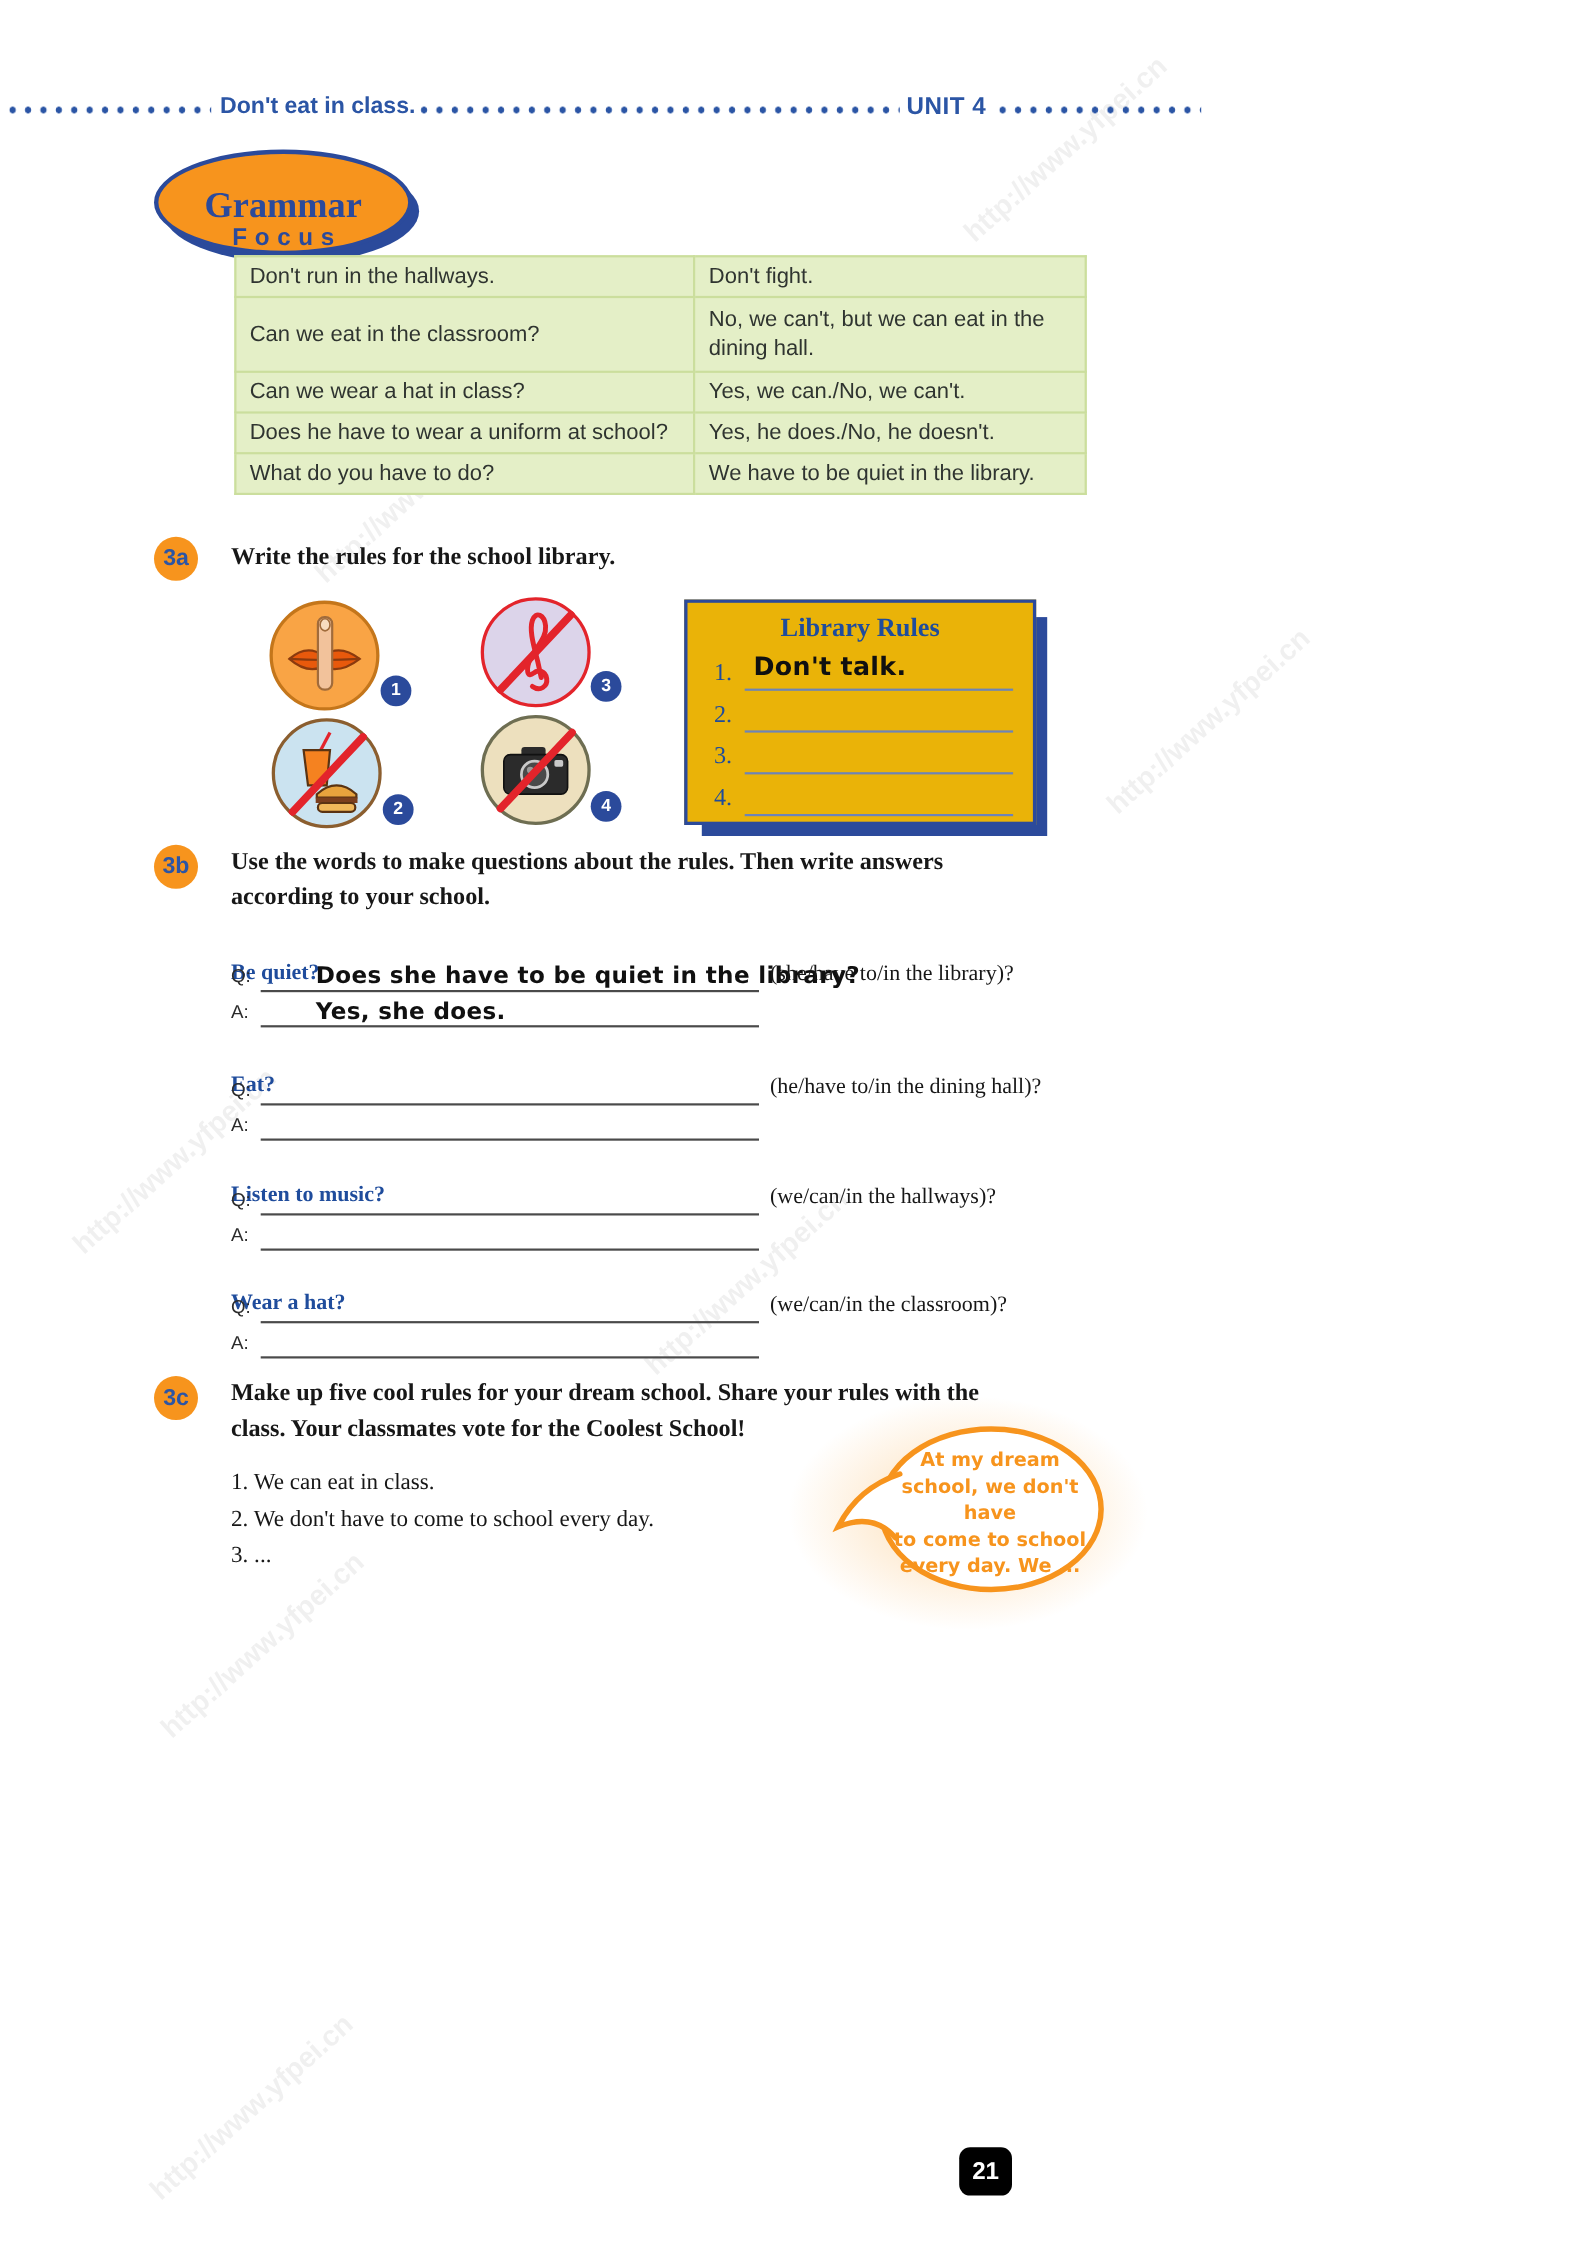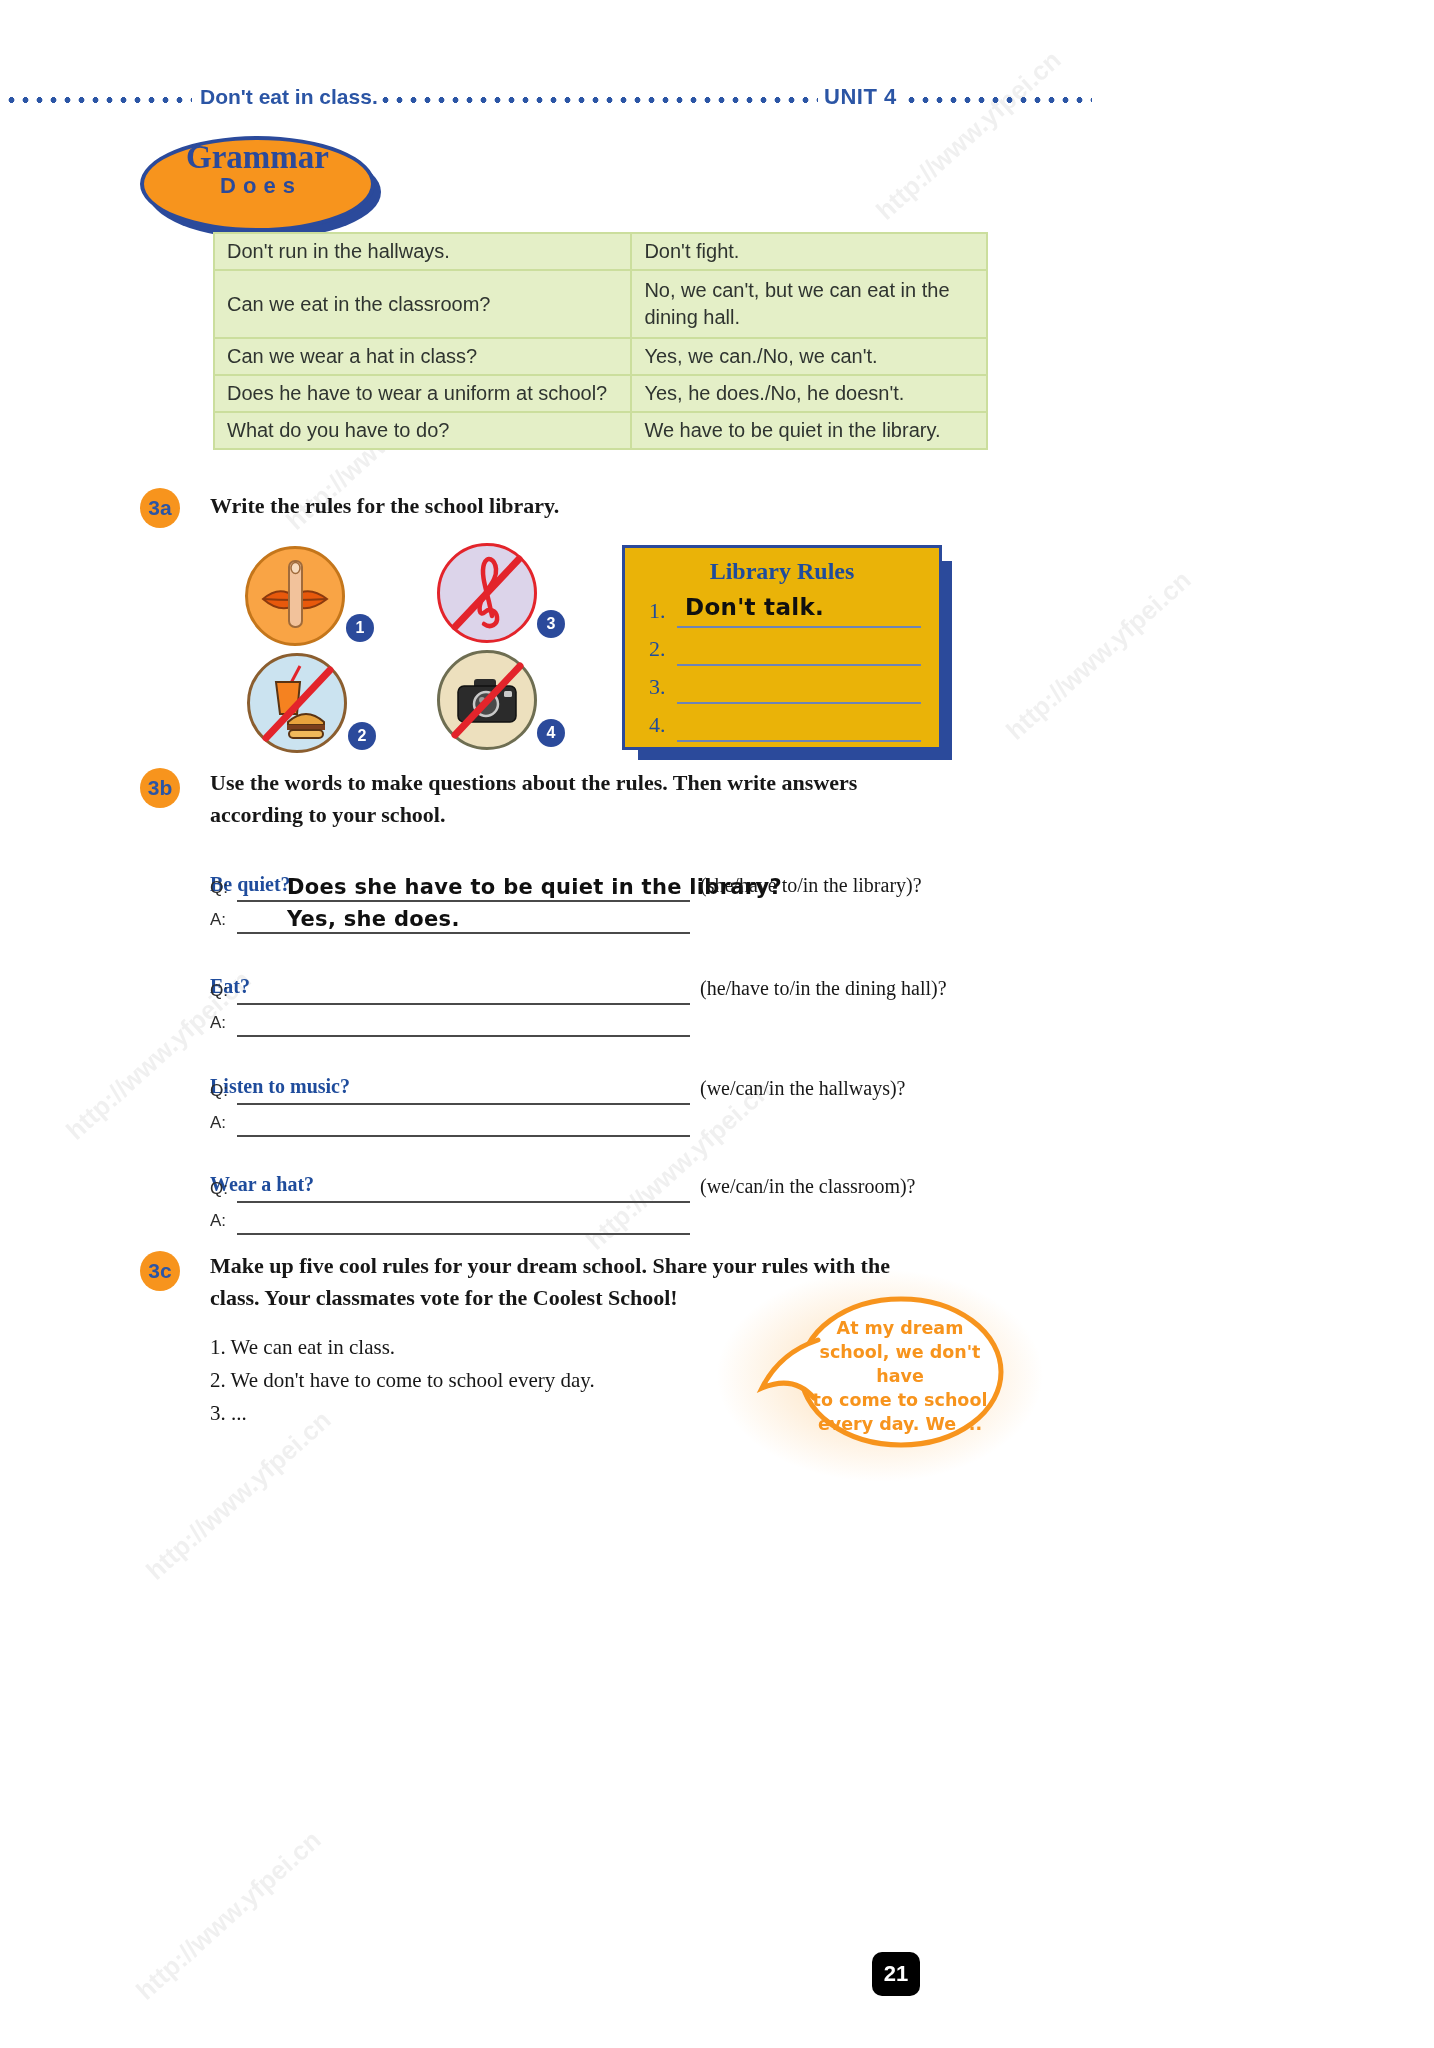--- a/index.html
+++ b/index.html
@@ -14,21 +14,21 @@
     background-image: radial-gradient(circle at 3.5px 4px, #2B55A5 2.7px, rgba(0,0,0,0) 3.2px);
     background-size:14px 8px; background-repeat:repeat-x; }
   .hdr-title { position:absolute; top:85px; left:200px; color:#2B55A5; font-size:21px; font-weight:bold; }
   .hdr-unit  { position:absolute; top:84px; left:824px; color:#2B55A5; font-size:22px; font-weight:bold; letter-spacing:.5px; }
 
   
   .gf {
     position:absolute; left:140px; top:136px; width:235px; height:96px;
     background:#F7941D; border:4px solid #2B4A9B; border-radius:50%;
     box-shadow:7px 8px 0 -1px #2B4A9B;
-    display:flex; flex-direction:column; align-items:center; justify-content:flex-start;
+    display:flex; flex-direction:column; align-items:center; justify-content:flex-end;
   }
   .gf-l1 { font-family:"Liberation Serif", serif; font-weight:bold; font-size:33px; color:#2B4A9B; line-height:34px; }
   .gf-l2 { font-size:22px; font-weight:bold; color:#2B4A9B; letter-spacing:7px; margin-left:7px; line-height:24px; }
 
   
   table.gt { position:absolute; left:213px; top:232px; width:775px;
     border-collapse:collapse; table-layout:fixed; background:#E4EFC7; }
   table.gt td { border:2px solid #cbde9d; color:#2F3430; font-size:20px;
     padding:4px 12px; vertical-align:middle; line-height:27px; }
   table.gt td.c1 { width:54%; }
@@ -105,21 +105,21 @@
   <div class="wm" style="left:110px; top:1900px;">http://www.yfpei.cn</div>
 
   <div class="dots" style="left:8px;   width:184px;"></div>
   <div class="hdr-title">Don't eat in class.</div>
   <div class="dots" style="left:382px; width:436px;"></div>
   <div class="hdr-unit">UNIT 4</div>
   <div class="dots" style="left:908px; width:184px;"></div>
 
   <div class="gf">
     <div class="gf-l1">Grammar</div>
-    <div class="gf-l2">Does</div>
+    <div class="gf-l2">Focus</div>
   </div>
 
   <table class="gt">
     <tbody>
         <tr style="height:36px;">
       <td class="c1">Don't run in the hallways.</td>
       <td>Don't fight.</td>
     </tr>
     <tr style="height:68px;">
       <td class="c1">Can we eat in the classroom?</td>

